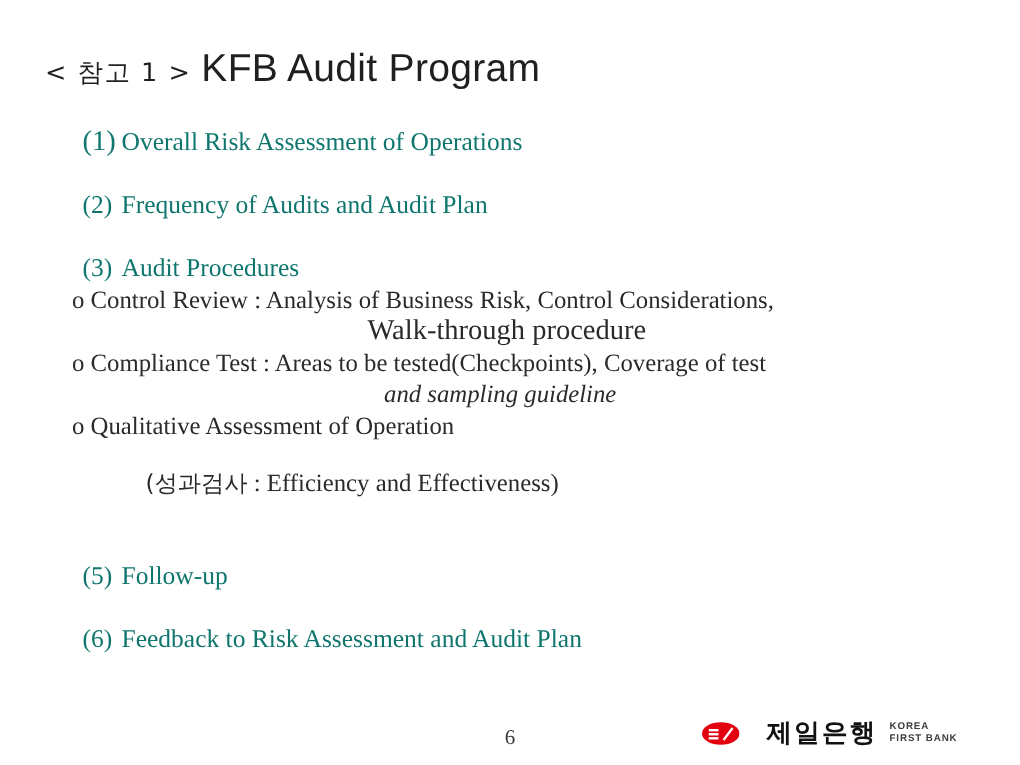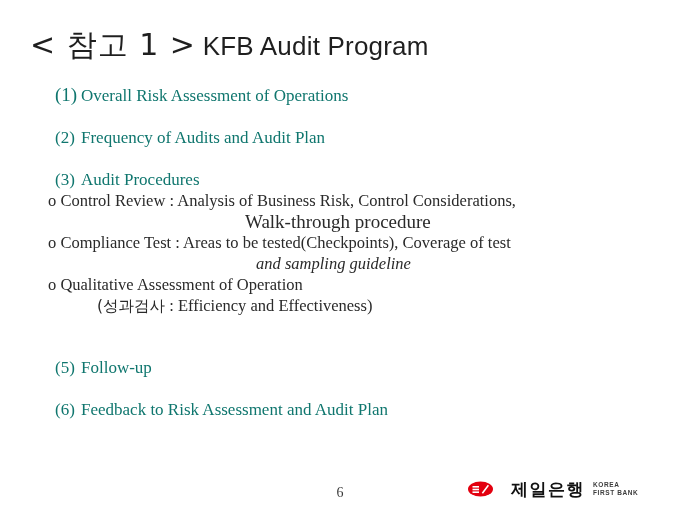--- a/index.html
+++ b/index.html
@@ -28,21 +28,21 @@
     left: 30px;
     top: 28px;
     font-size: 26px;
     line-height: 34px;
     letter-spacing: 0.2px;
     color: #1f1f1f;
     white-space: nowrap;
   }
   .slide-title .t-ko {
     font-family: "DejaVu Sans", "Liberation Sans", sans-serif;
-    font-size: 30px;
+    font-size: 17px;
     letter-spacing: 1px;
   }
   .slide-title .t-en {
     font-family: Liberation Sans, sans-serif;
     font-size: 26px;
   }
 
   
   .body-list {
     position: absolute;
@@ -92,20 +92,21 @@
     color: #2a2a2a;
     white-space: nowrap;
     font-style: italic;
   }
   .sub-paren {
     padding-left: 97px;
     font-size: 16.5px;
     line-height: 21px;
     color: #2a2a2a;
     white-space: nowrap;
+    margin-top: 17px;
   }
   .ko-inline {
     font-family: "DejaVu Sans", "Liberation Sans", sans-serif;
     font-size: 15.5px;
   }
 
   
   .page-number {
     position: absolute;
     left: 0;

